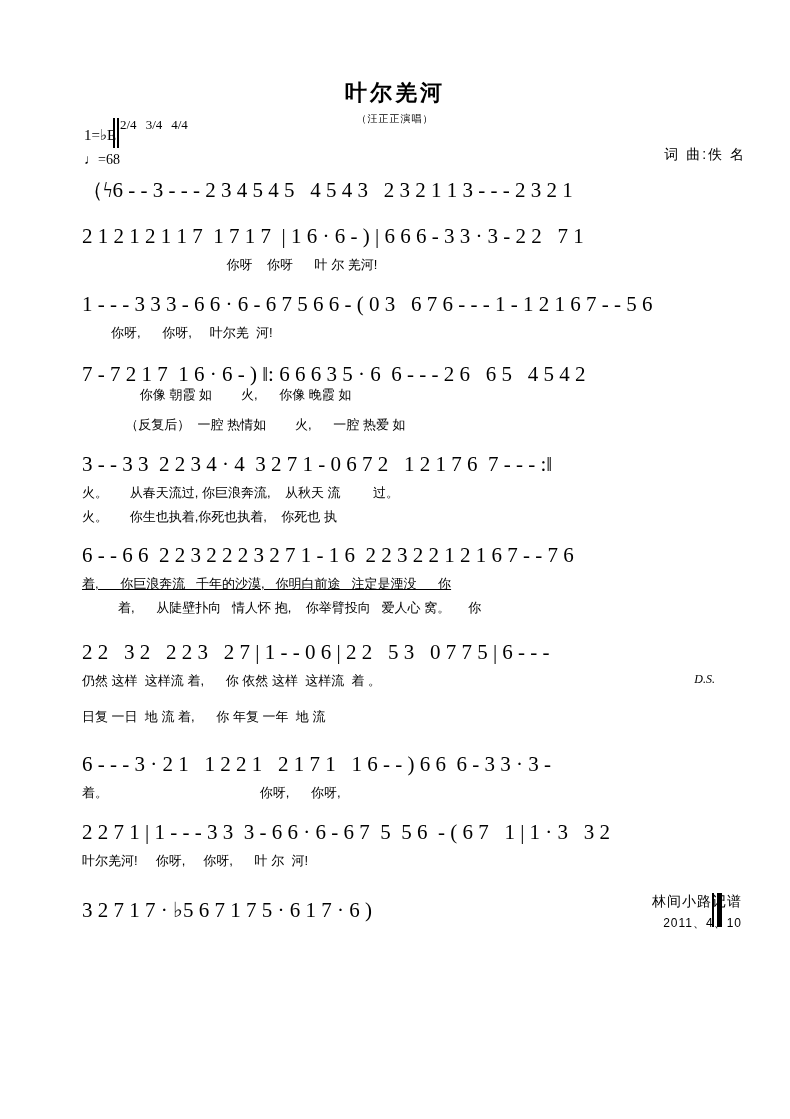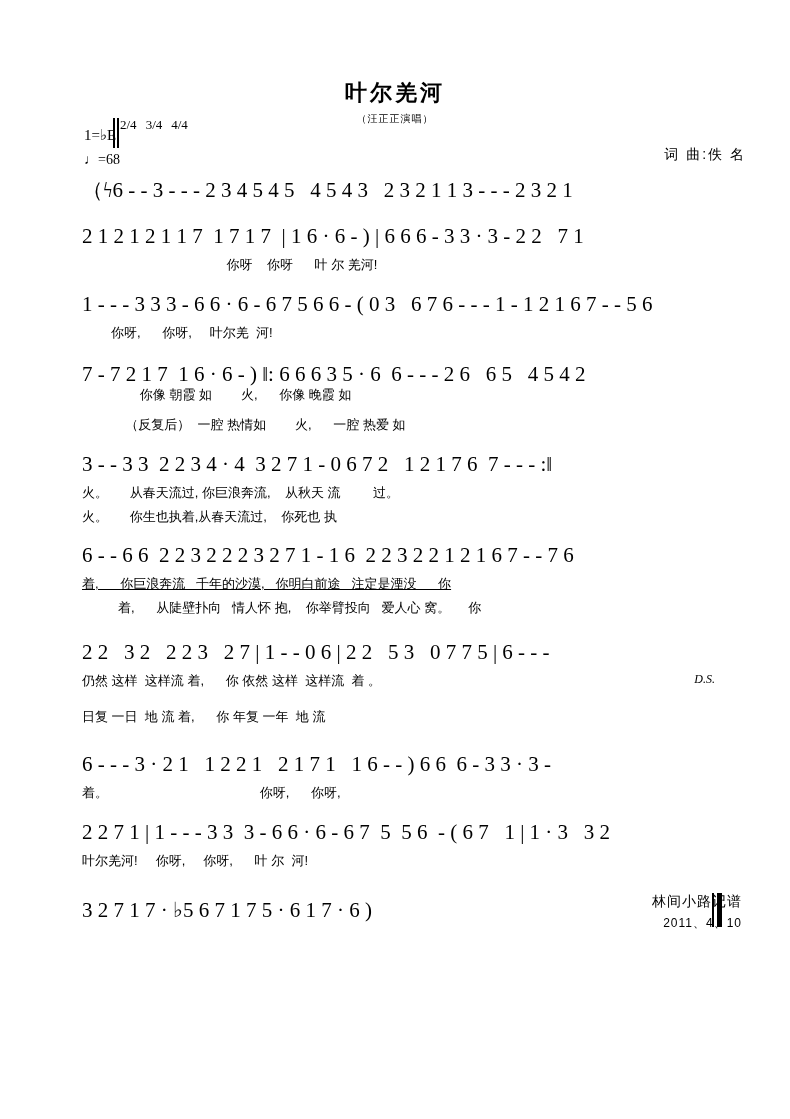--- a/index.html
+++ b/index.html
@@ -123,21 +123,21 @@
 
   <div class="row" style="top:362px;">
     <div class="notes">7 - 7 2 1 7  1 6 · 6 - ) ‖: 6 6 6 3 5 · 6  6 - - - 2 6   6 5   4 5 4 2</div>
     <div class="lyr" style="top:24px;">                你像 朝霞 如        火,      你像 晚霞 如</div>
     <div class="lyr2" style="top:54px;">            （反复后）  一腔 热情如        火,      一腔 热爱 如</div>
   </div>
 
   <div class="row" style="top:452px;">
     <div class="notes">3 - - 3 3  2 2 3 4 · 4  3 2 7 1 - 0 6 7 2   1 2 1 7 6  7 - - - :‖</div>
     <div class="lyr" style="top:32px;">火。      从春天流过, 你巨浪奔流,    从秋天 流         过。</div>
-    <div class="lyr2" style="top:56px;">火。      你生也执着,从春天流过,    你死也 执</div>
+    <div class="lyr2" style="top:56px;">火。      你生也执着,你死也执着,    你死也 执</div>
   </div>
 
   <div class="row" style="top:543px;">
     <div class="notes">6 - - 6 6  2 2 3 2 2 2 3 2 7 1 - 1 6  2 2 3 2 2 1 2 1 6 7 - - 7 6</div>
     <div class="lyr" style="top:32px;text-decoration:underline;">着,      你巨浪奔流   千年的沙漠,   你明白前途   注定是湮没      你</div>
     <div class="lyr2" style="top:56px;margin-left:36px;">着,      从陡壁扑向   情人怀 抱,    你举臂投向   爱人心 窝。     你</div>
   </div>
 
   <div class="row" style="top:640px;">
     <div class="notes">2 2   3 2   2 2 3   2 7 | 1 - - 0 6 | 2 2   5 3   0 7 7 5 | 6 - - -</div>

